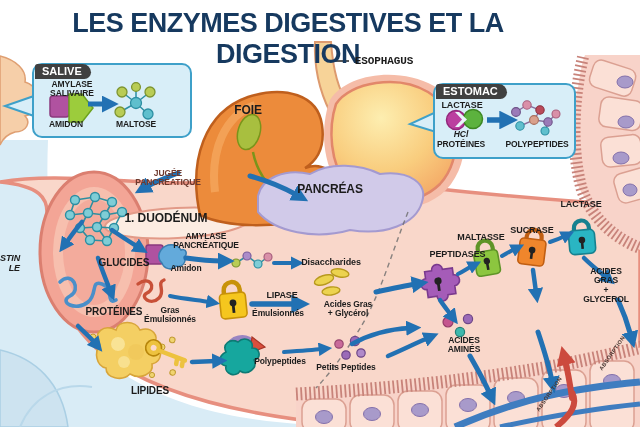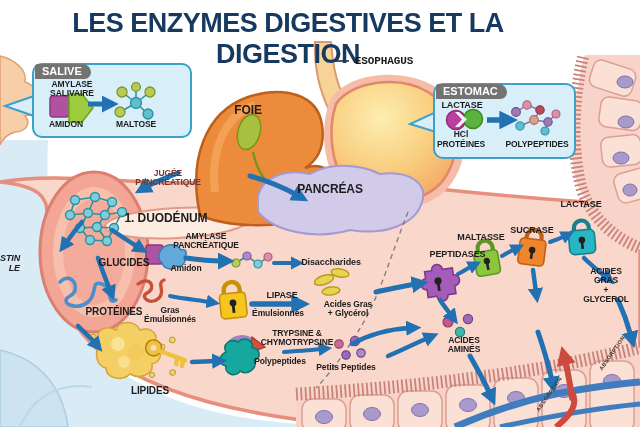--- a/index.html
+++ b/index.html
@@ -5,21 +5,21 @@
   html,body{margin:0;padding:0;background:#fff;}
   .stage{position:relative;width:640px;height:427px;overflow:hidden;background:#ffffff;
          font-family:"Liberation Sans",sans-serif;}
   .stage svg{position:absolute;left:0;top:0;}
   .lbl{position:absolute;transform:translate(-50%,-50%);font-weight:bold;color:#1c1c1c;
        text-align:center;white-space:pre-line;line-height:1.1;font-size:8.5px;letter-spacing:-0.1px;}
   .s9{font-size:9px}.s10{font-size:10px}.s11{font-size:11px}.s12{font-size:12px}
   .title{position:absolute;left:0;top:8px;width:576px;text-align:center;font-weight:bold;
          font-size:27px;color:#16395f;letter-spacing:-0.5px;}
   .cbox{position:absolute;background:#d8eef8;border:2.5px solid #3ea0c9;border-radius:10px;}
-  .chead{position:absolute;background:#737373;color:#fff;font-weight:bold;font-size:11px;
+  .chead{position:absolute;background:#404040;color:#fff;font-weight:bold;font-size:11px;
          padding:1px 9px 2px 7px;border-radius:3px 10px 8px 0;white-space:nowrap;}
   .rot{transform:translate(-50%,-50%) rotate(-55deg);font-size:5.5px;color:#473631;letter-spacing:.4px;}
   .maroon{color:#6e3a2e;}
   .leftfrag{transform:none;text-align:right;font-style:italic;}
 </style>
 </head>
 <body>
 
 <div class="stage">
 
@@ -349,39 +349,37 @@
 <div class="lbl s11" style="left:384px;top:61px;font-family:Liberation Mono, monospace;">ESOPHAGUS</div>
 <div class="lbl s12" style="left:248px;top:111px;">FOIE</div>
 <div class="lbl s12" style="left:330px;top:190px;">PANCRÉAS</div>
 <div class="lbl maroon" style="left:168px;top:178px;">JUGÉE
 PANCRÉATIQUE</div>
 <div class="lbl s9 leftfrag" style="left:0px;top:254px;width:20px;">STIN
 LE</div>
 
 <div class="chead" style="left:436px;top:84px;">ESTOMAC</div>
 <div class="lbl s9" style="left:462px;top:106px;">LACTASE</div>
-<div class="lbl" style="left:461px;top:135px;">HCl</div>
+<div class="lbl" style="left:461px;top:135px;font-style:italic;">HCl</div>
 <div class="lbl" style="left:461px;top:145px;">PROTÉINES</div>
 <div class="lbl" style="left:537px;top:145px;">POLYPEPTIDES</div>
 
 <div class="lbl s12" style="left:166px;top:219px;">1. DUODÉNUM</div>
 <div class="lbl s10" style="left:124px;top:262px;">GLUCIDES</div>
 <div class="lbl" style="left:206px;top:241px;">AMYLASE
 PANCRÉATIQUE</div>
 <div class="lbl" style="left:186px;top:269px;">Amidon</div>
 <div class="lbl s9" style="left:331px;top:263px;">Disaccharides</div>
 <div class="lbl s10" style="left:114px;top:311px;">PROTÉINES</div>
 <div class="lbl" style="left:170px;top:315px;">Gras
 Émulsionnés</div>
 <div class="lbl s9" style="left:282px;top:296px;">LIPASE</div>
 <div class="lbl" style="left:278px;top:314px;">Émulsionnés</div>
 <div class="lbl" style="left:348px;top:309px;">Acides Gras
 + Glycérol</div>
-<div class="lbl" style="left:297px;top:338px;">TRYPSINE &amp;
-CHYMOTRYPSINE</div>
 <div class="lbl" style="left:280px;top:362px;">Polypeptides</div>
 <div class="lbl" style="left:346px;top:368px;">Petits Peptides</div>
 <div class="lbl s10" style="left:150px;top:390px;">LIPIDES</div>
 
 <div class="lbl s9" style="left:436px;top:255px;padding-left:43px;">PEPTIDASES</div>
 <div class="lbl s9" style="left:481px;top:238px;">MALTASSE</div>
 <div class="lbl s9" style="left:532px;top:231px;">SUCRASE</div>
 <div class="lbl s9" style="left:581px;top:205px;">LACTASE</div>
 <div class="lbl" style="left:464px;top:345px;">ACIDES
 AMINÉS</div>

